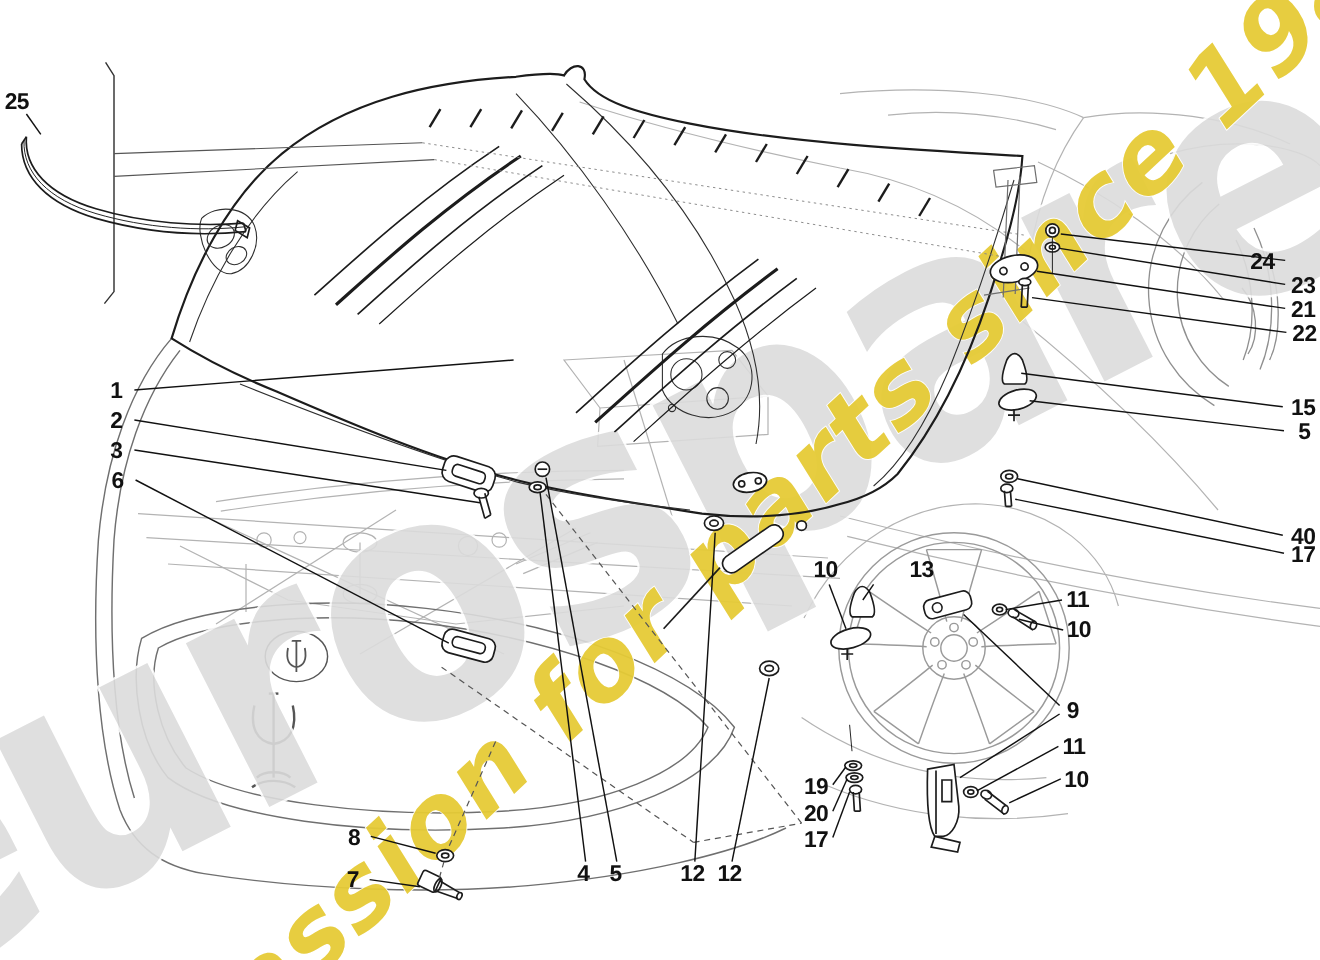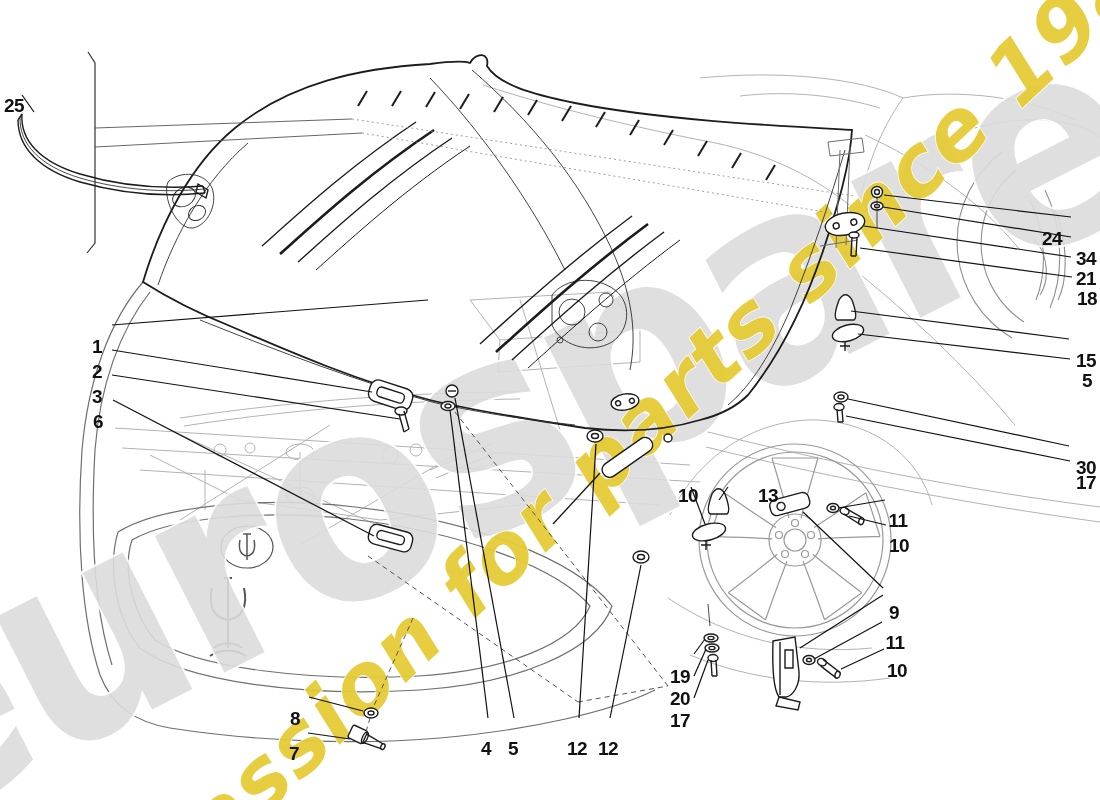--- a/index.html
+++ b/index.html
@@ -1,21 +1,21 @@
 <!DOCTYPE html>
 <html><head>
 <meta charset="utf-8">
 <style>
   html,body{margin:0;padding:0;background:#fff;}
   #stage{position:relative;width:1100px;height:800px;background:#fff;overflow:hidden;
          font-family:"Liberation Sans",sans-serif;}
   #art{position:absolute;left:0;top:0;}
   .co{position:absolute;transform:translate(-50%,-50%);
       font:700 19px "Liberation Sans",sans-serif;color:#111;
-      letter-spacing:-0.5px;white-space:nowrap;user-select:none;margin-top:20px;}
+      letter-spacing:-0.5px;white-space:nowrap;user-select:none;}
 </style>
 </head>
 <body>
 
 <div id="stage">
 
 <svg id="art" width="1100" height="800" viewBox="0 0 1100 800">
 
   <g stroke="#b3b3b3" stroke-width="1" fill="none">
 
@@ -357,21 +357,21 @@
 <div class="co" style="left:768px;top:476px">13</div>
 <div class="co" style="left:680px;top:657px">19</div>
 <div class="co" style="left:680px;top:679px">20</div>
 <div class="co" style="left:680px;top:701px">17</div>
 <div class="co" style="left:894px;top:593px">9</div>
 <div class="co" style="left:898px;top:501px">11</div>
 <div class="co" style="left:899px;top:526px">10</div>
 <div class="co" style="left:895px;top:623px">11</div>
 <div class="co" style="left:897px;top:651px">10</div>
 <div class="co" style="left:1052px;top:219px">24</div>
-<div class="co" style="left:1086px;top:239px">34</div>
+<div class="co" style="left:1086px;top:239px">23</div>
 <div class="co" style="left:1086px;top:259px">21</div>
-<div class="co" style="left:1087px;top:279px">18</div>
+<div class="co" style="left:1087px;top:279px">22</div>
 <div class="co" style="left:1086px;top:341px">15</div>
 <div class="co" style="left:1087px;top:361px">5</div>
-<div class="co" style="left:1086px;top:448px">30</div>
+<div class="co" style="left:1086px;top:448px">40</div>
 <div class="co" style="left:1086px;top:463px">17</div>
 
 </div>
 
 </body></html>

